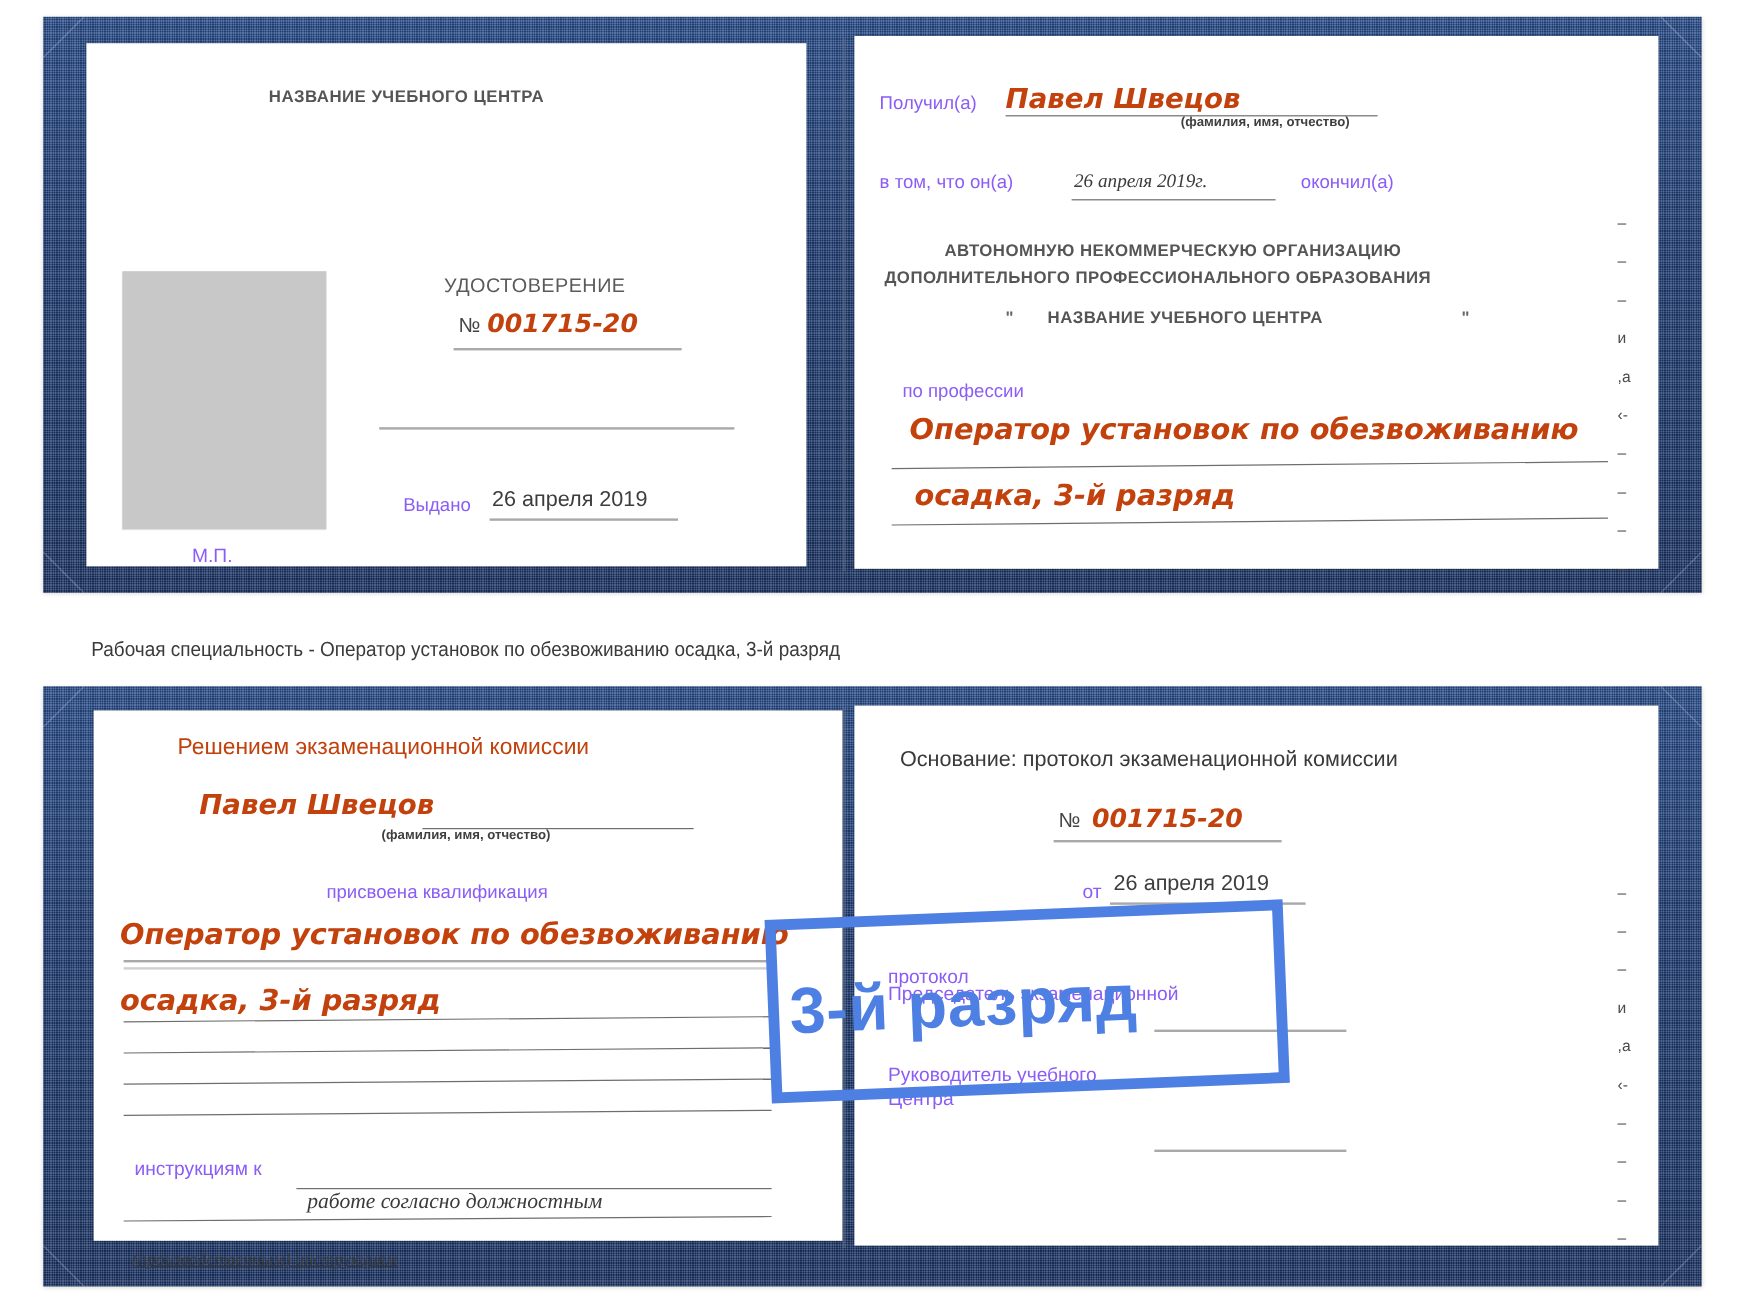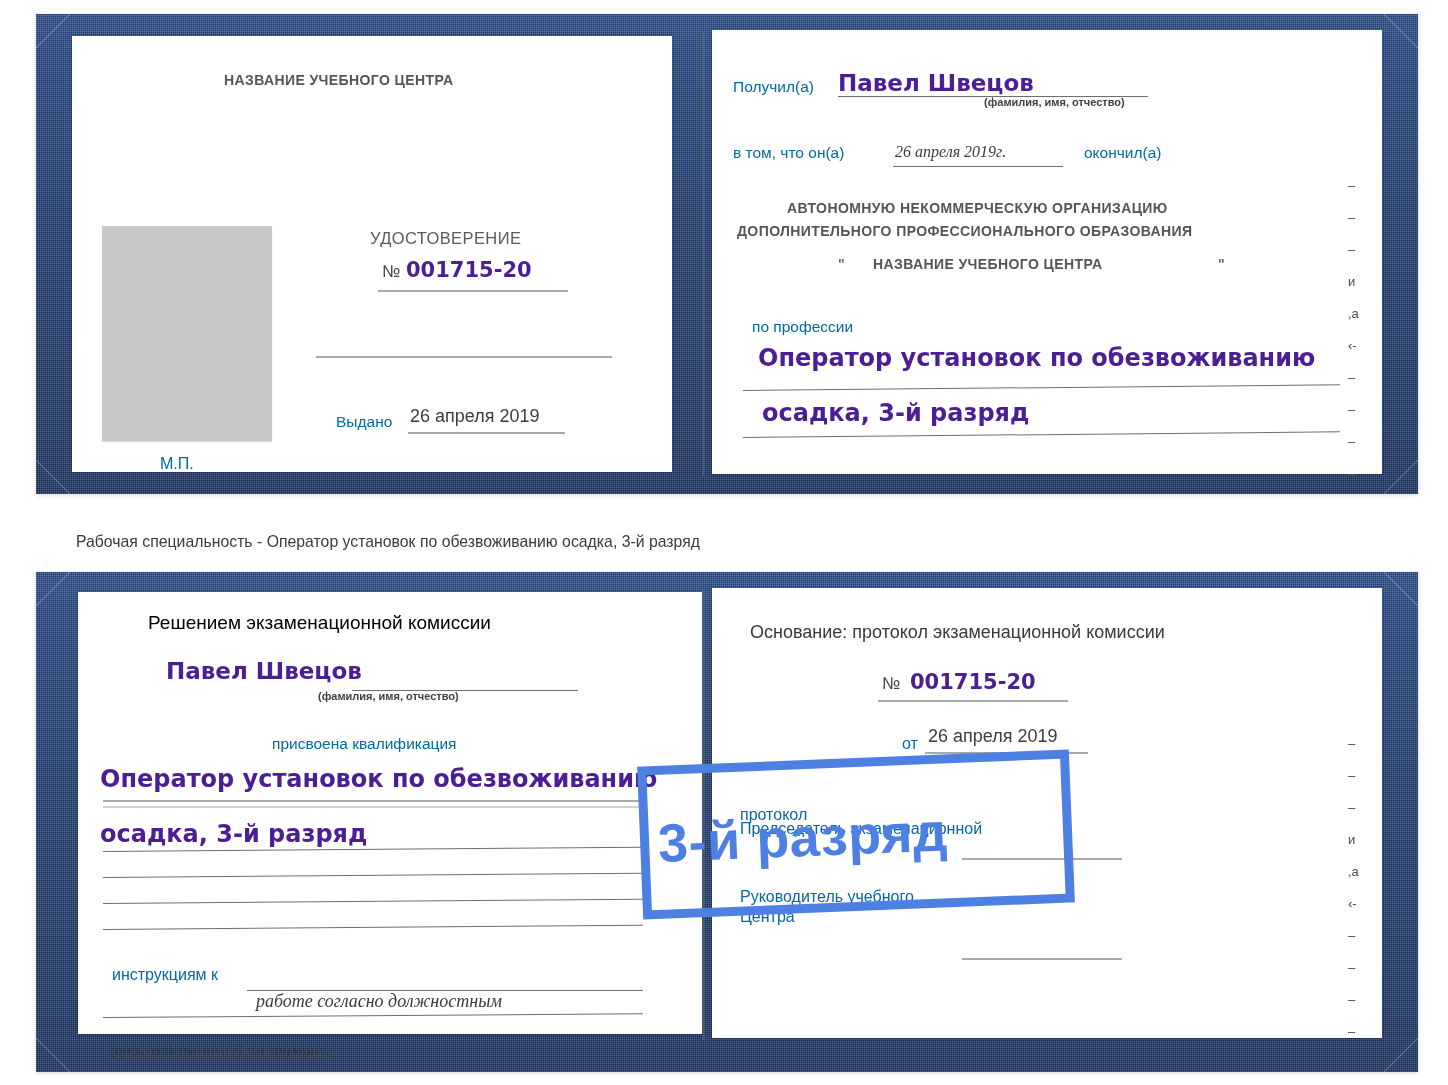--- a/index.html
+++ b/index.html
@@ -40,25 +40,25 @@
   
   .corner{
     position:absolute;width:34px;height:34px;
     background:linear-gradient(135deg,rgba(255,255,255,.0) 48%, rgba(255,255,255,.25) 50%, rgba(255,255,255,.0) 52%);
     pointer-events:none;
   }
 
   
   .t{position:absolute;color:#4c4c4c;white-space:nowrap;}
   .caps{font-size:14px;letter-spacing:.4px;color:#555;font-weight:700;}
-  .lbl{font-size:15.5px;color:#0369a1;}
+  .lbl{font-size:15.5px;color:#8b5cf6;}
   .small{font-size:11px;color:#3f3f3f;}
   .hand{
     font-family:"DejaVu Sans", sans-serif;
-    color:#4c1d95;font-weight:600;
+    color:#c2410c;font-style:italic;font-weight:600;
   }
   .typed-italic{
     font-family:"Liberation Serif", serif;
     font-style:italic;color:#3b3b3b;
   }
   .rule{position:absolute;height:1px;background:#9a9a9a;}
   .rule.dark{background:#6e6e6e;}
   .rule.thick{height:2px;background:#a9a9a9;}
 
   
@@ -173,21 +173,21 @@
   <div class="corner" style="right:0;top:0;transform:scaleX(-1);"></div>
   <div class="corner" style="left:0;bottom:0;transform:scaleY(-1);"></div>
   <div class="corner" style="right:0;bottom:0;transform:scale(-1,-1);"></div>
 </div>
 
 <div class="page" style="left:78px;top:592px;width:624px;height:442px;"></div>
 
 <div class="page" style="left:712px;top:588px;width:670px;height:450px;"></div>
 <div class="spine" style="left:702px;top:590px;height:450px;"></div>
 
-<div class="t" style="left:148px;top:612px;font-size:19px;color:#000000;">Решением экзаменационной комиссии</div>
+<div class="t" style="left:148px;top:612px;font-size:19px;color:#c2410c;">Решением экзаменационной комиссии</div>
 
 <div class="t hand" style="left:166px;top:658px;font-size:23px;">Павел Швецов</div>
 <div class="rule dark" style="left:352px;top:690px;width:226px;"></div>
 <div class="t small" style="left:318px;top:690px;font-weight:700;">(фамилия, имя, отчество)</div>
 
 <div class="t lbl" style="left:272px;top:735px;">присвоена квалификация</div>
 
 <div class="t hand" style="left:100px;top:765px;font-size:24px;">Оператор установок по обезвоживанию</div>
 <div class="rule thick" style="left:103px;top:800px;width:540px;"></div>
 <div class="rule thick" style="left:103px;top:806px;width:540px;opacity:.55;"></div>

